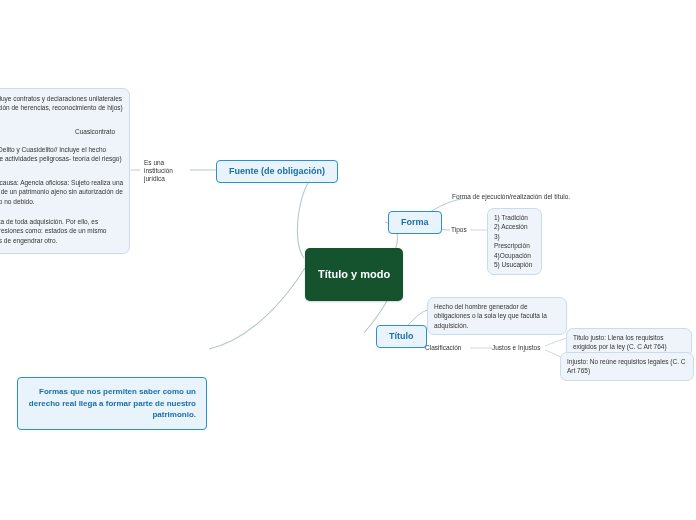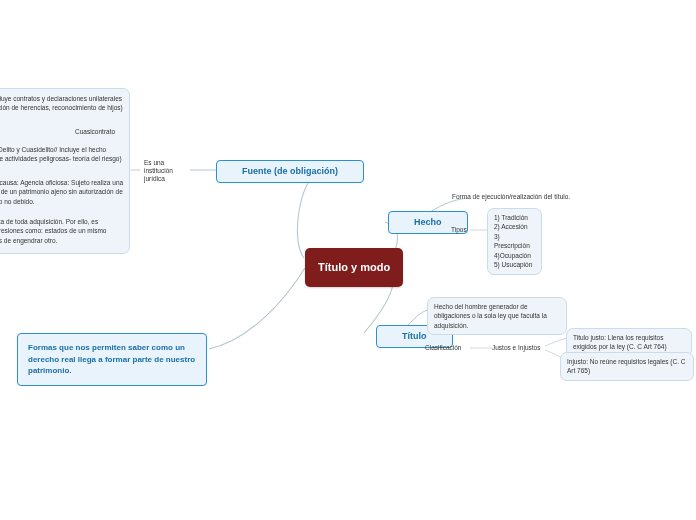--- a/index.html
+++ b/index.html
@@ -27,53 +27,54 @@
     height: 520px;
     pointer-events: none;
   }
   .node {
     position: absolute;
     box-sizing: border-box;
     line-height: 1.22;
   }
   
   .root {
-    background: #7f1d1d;
+    background: #14532d;
     color: #ffffff;
     border-radius: 5px;
     font-size: 11px;
     font-weight: bold;
-    padding: 13px 13px;
+    padding: 20px 13px;
     text-align: center;
     white-space: nowrap;
     box-shadow: 0 1px 2px rgba(0,0,0,0.18);
   }
   
   .branch {
     background: #e8f3fb;
     border: 1px solid #2a90d0;
     border-radius: 4px;
     color: #1b6fa8;
     font-size: 9px;
     font-weight: bold;
-    padding: 5px 25px;
+    padding: 5px 12px;
     text-align: center;
     white-space: nowrap;
   }
   
   .boxnote {
     background: #e8f3fb;
     border: 1px solid #2a90d0;
     border-radius: 4px;
     color: #1b6fa8;
     font-size: 8px;
     font-weight: bold;
     padding: 8px 10px;
-    text-align: left;
+    text-align: right;
     line-height: 1.45;
+    margin-top: 44px;
   }
   
   .leaf {
     color: #333333;
     font-size: 6.5px;
     text-align: left;
     white-space: nowrap;
   }
   .leaf.multi {
     white-space: normal;
@@ -151,21 +152,21 @@
     </div>
     <div class="leaf multi" style="position:absolute; left:6px; top:89px; width:186px;">
       <span>Enriquecimiento sin causa: Agencia oficiosa: Sujeto realiza una gestión en beneficio de un patrimonio ajeno sin autorización de su dueño. Pago de lo no debido.</span>
     </div>
     <div class="leaf multi" style="position:absolute; left:6px; top:128px; width:186px;">
       <span>La ley: Fuente remota de toda adquisición. Por ello, es reprochable por expresiones como: estados de un mismo derecho susceptibles de engendrar otro.</span>
     </div>
   </div>
 
   <div class="node branch" style="left:388px; top:211px;">
-    <span>Hecho</span>
+    <span>Forma</span>
   </div>
 
   <div class="node leaf" style="left:452px; top:193px;">
     <span>Forma de ejecución/realización del título.</span>
   </div>
 
   <div class="node leaf" style="left:451px; top:226px;">
     <span>Tipos</span>
   </div>
 

